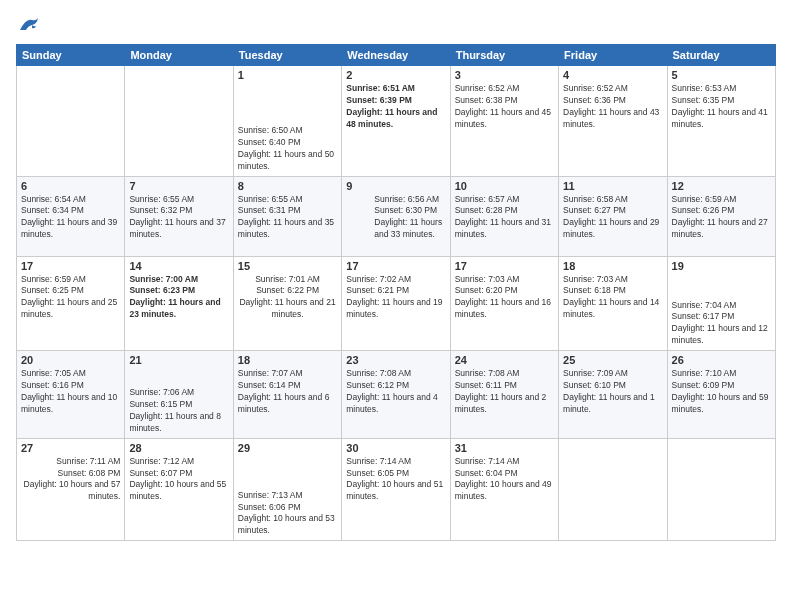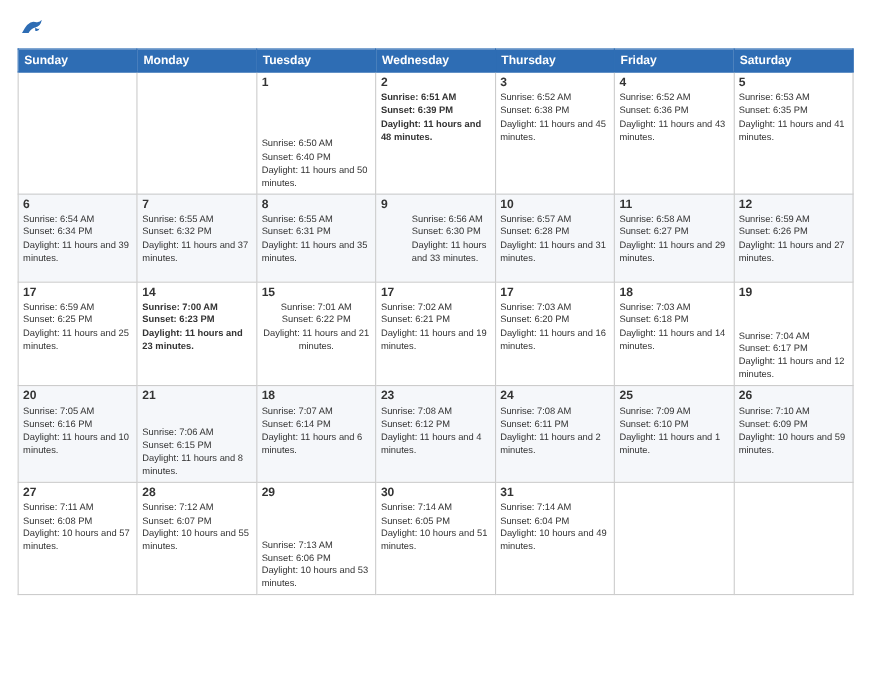--- a/index.html
+++ b/index.html
@@ -293,21 +293,21 @@
           <td>
             <span class="day-number">26</span>
             <div class="day-info" style="white-space: pre-line;">Sunrise: 7:10 AM
 Sunset: 6:09 PM
 Daylight: 10 hours and 59 minutes.</div>
           </td>
         </tr>
         <tr>
           <td>
             <span class="day-number">27</span>
-            <div class="day-info" style="white-space: pre-line;">Sunrise: 7:11 AM
+            <div class="day-info" style="white-space: pre-line; text-align: right;">Sunrise: 7:11 AM
 Sunset: 6:08 PM
 Daylight: 10 hours and 57 minutes.</div>
           </td>
           <td>
             <span class="day-number">28</span>
             <div class="day-info" style="white-space: pre-line;">Sunrise: 7:12 AM
 Sunset: 6:07 PM
 Daylight: 10 hours and 55 minutes.</div>
           </td>
           <td>

